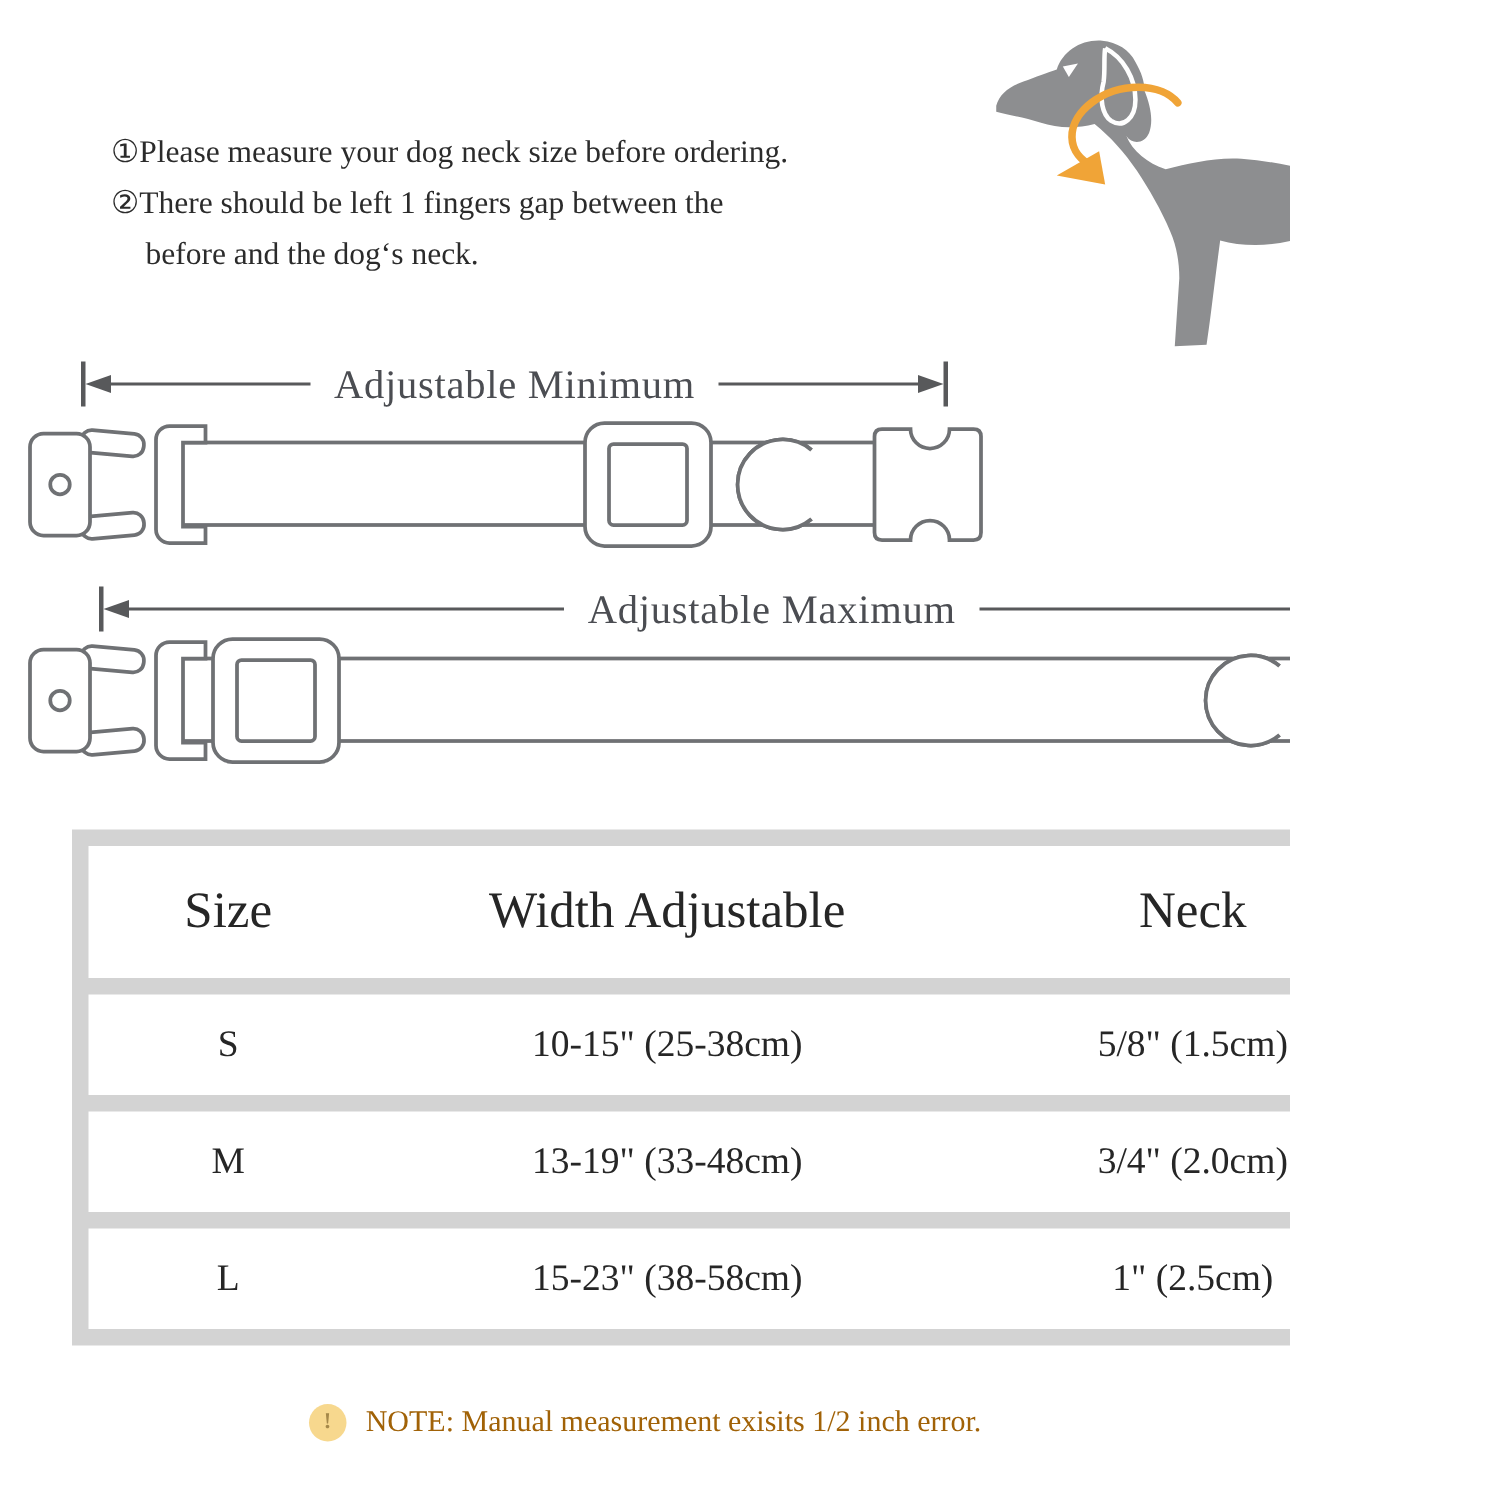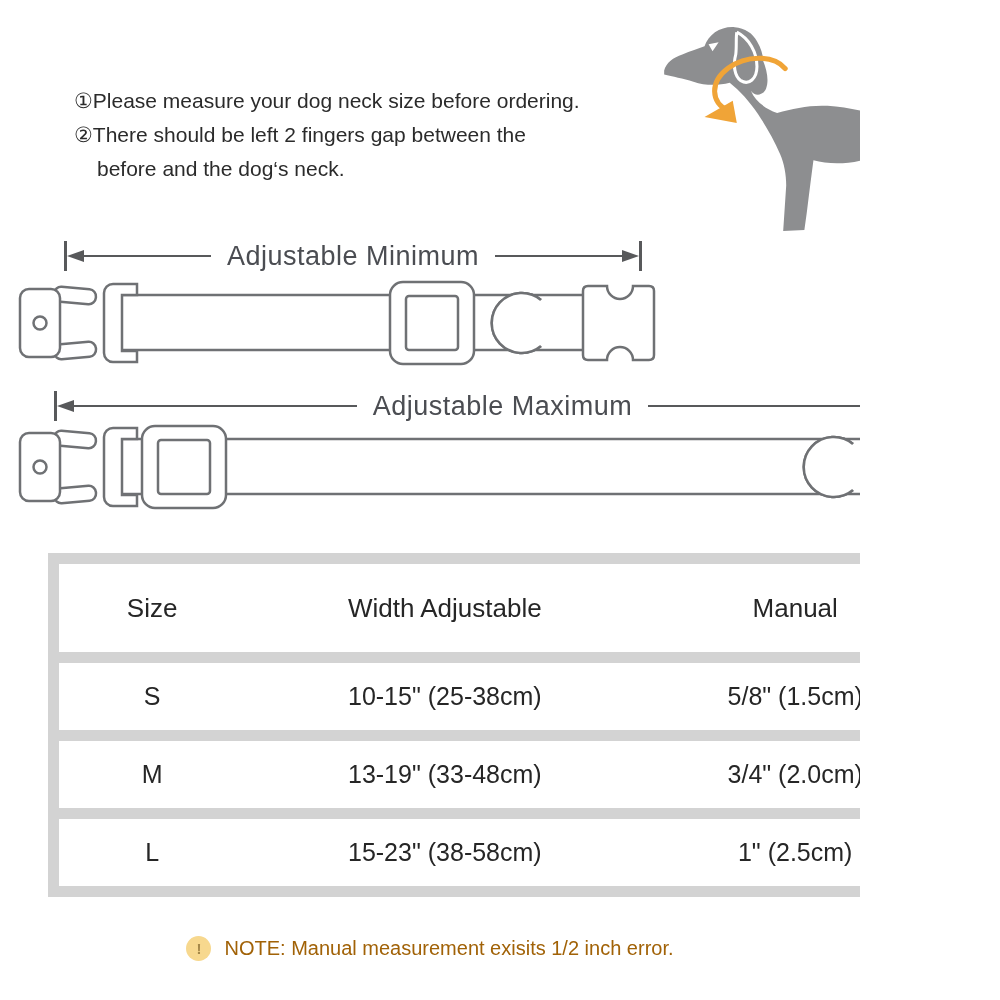--- a/index.html
+++ b/index.html
@@ -1,60 +1,60 @@
 <!DOCTYPE html>
 <html><head>
 <meta charset="utf-8">
 <style>
   html,body{margin:0;padding:0;background:#fff;}
   #stage{
     position:relative;width:860px;height:1000px;background:#ffffff;overflow:hidden;
-    font-family:Liberation Sans, sans-serif;color:#262626;
+    font-family:Liberation Serif, serif;color:#262626;
   }
   
   .instructions{position:absolute;left:74px;top:84px;width:600px;font-size:21px;line-height:34px;color:#2b2b2b;}
   .instructions .indent{padding-left:23px;}
   
   .dog-wrap{position:absolute;left:646px;top:10px;width:348px;height:230px;}
   
   .measure{position:absolute;display:flex;align-items:center;height:32px;}
-  .measure.min{left:64px;top:240px;width:578px;justify-content:center;}
-  .measure.max{left:54px;top:390px;width:897px;}
+  .measure.min{left:54px;top:240px;width:578px;justify-content:center;}
+  .measure.max{left:66px;top:390px;width:897px;}
   .endbar{width:3px;height:30px;background:#58595b;flex:0 0 auto;}
   .ah{width:0;height:0;border-top:6px solid transparent;border-bottom:6px solid transparent;flex:0 0 auto;}
   .ah.left{border-right:17px solid #58595b;}
   .ah.right{border-left:17px solid #58595b;}
   .mline{flex:1 1 auto;height:2px;background:#58595b;}
   .mlabel{font-size:27px;color:#4b4d52;padding:0 16px;white-space:nowrap;letter-spacing:.5px;}
   
   .collar{position:absolute;}
   .collar.min{left:12px;top:280px;}
   .collar.max{left:12px;top:424px;}
   .collar path,.collar rect,.collar circle{fill:#ffffff;stroke:#6f7174;stroke-width:2.5;}
   
   .size-table{position:absolute;left:48px;top:553px;width:909px;background:#d3d3d3;
     padding:11px;box-sizing:border-box;display:flex;flex-direction:column;gap:11px;}
   .trow{background:#ffffff;display:grid;grid-template-columns:21% 45% 34%;align-items:center;text-align:center;}
-  .trow.head{height:88px;font-size:26px;}
+  .trow.head{height:88px;font-size:34px;}
   .trow.body{height:67px;font-size:25px;}
   .tcell{white-space:nowrap;}
   
   .note{position:absolute;left:0;top:936px;width:100%;display:flex;justify-content:center;align-items:center;gap:13px;}
   .note-badge{width:25px;height:25px;border-radius:50%;background:#f7d88e;color:#a58849;
     font-size:15px;font-weight:bold;display:flex;align-items:center;justify-content:center;flex:0 0 auto;}
   .note-text{font-size:20px;color:#a16207;}
 </style>
 </head>
 <body>
 
 <div id="stage">
 
   <div class="instructions">
     <div>①Please measure your dog neck size before ordering.</div>
-    <div>②There should be left 2 fingers gap between the</div>
+    <div>②There should be left 1 fingers gap between the</div>
     <div class="indent">before and the dog‘s neck.</div>
   </div>
 
   <div class="dog-wrap">
     <svg width="348" height="230" viewBox="0 0 345 228">
       <path fill="#8d8e90" stroke="none" d="
         M18,60 C20,52 27,47 36,44 C44,41 52,38 58,36
         C62,24 74,16 88,17 C98,18 106,23 110,31
         C114,38 116,44 116,50 C120,60 122,70 119,78
         C116,85 108,86 104,80 C108,90 118,98 130,102
@@ -124,21 +124,21 @@
     <rect x="146" y="16" width="52" height="54" rx="3"></rect>
     <path fill="none" stroke="#6f7174" stroke-width="9" d="M841,20 A30,30 0 1 0 841,66"></path>
     <path fill="none" stroke="#ffffff" stroke-width="4.5" d="M841,20 A30,30 0 1 0 841,66"></path>
     <path d="M883,6 L902,6 A13,13 0 0 0 928,6 L944,6 Q949,6 949,11 L949,75 Q949,80 944,80 L928,80 A13,13 0 0 0 902,80 L883,80 Q878,80 878,75 L878,11 Q878,6 883,6 Z"></path>
   </svg>
 
   <div class="size-table">
     <div class="trow head">
       <div class="tcell">Size</div>
       <div class="tcell">Width Adjustable</div>
-      <div class="tcell">Manual</div>
+      <div class="tcell">Neck</div>
     </div>
     <div class="trow body">
       <div class="tcell">S</div>
       <div class="tcell">10-15" (25-38cm)</div>
       <div class="tcell">5/8" (1.5cm)</div>
     </div>
     <div class="trow body">
       <div class="tcell">M</div>
       <div class="tcell">13-19" (33-48cm)</div>
       <div class="tcell">3/4" (2.0cm)</div>

